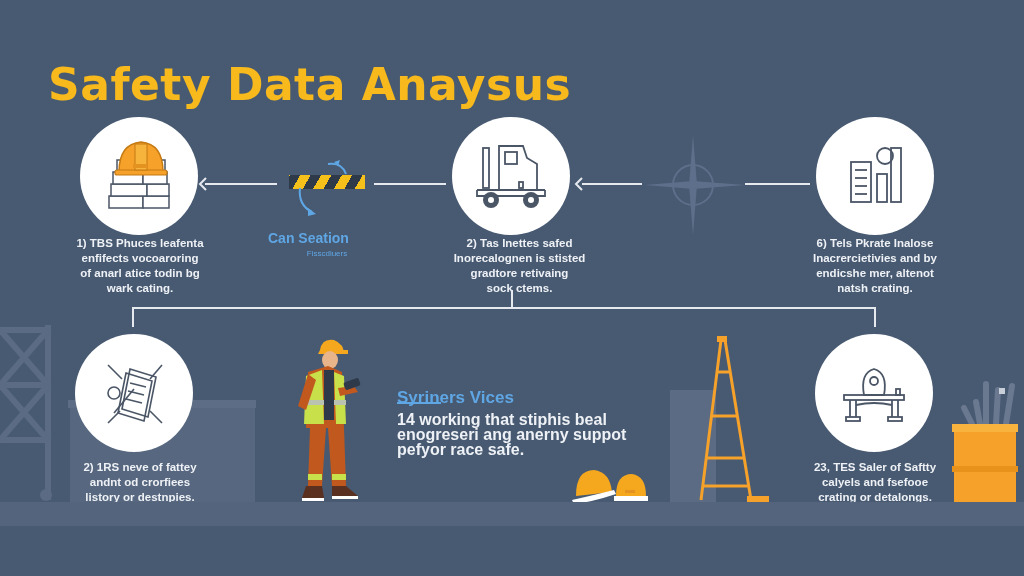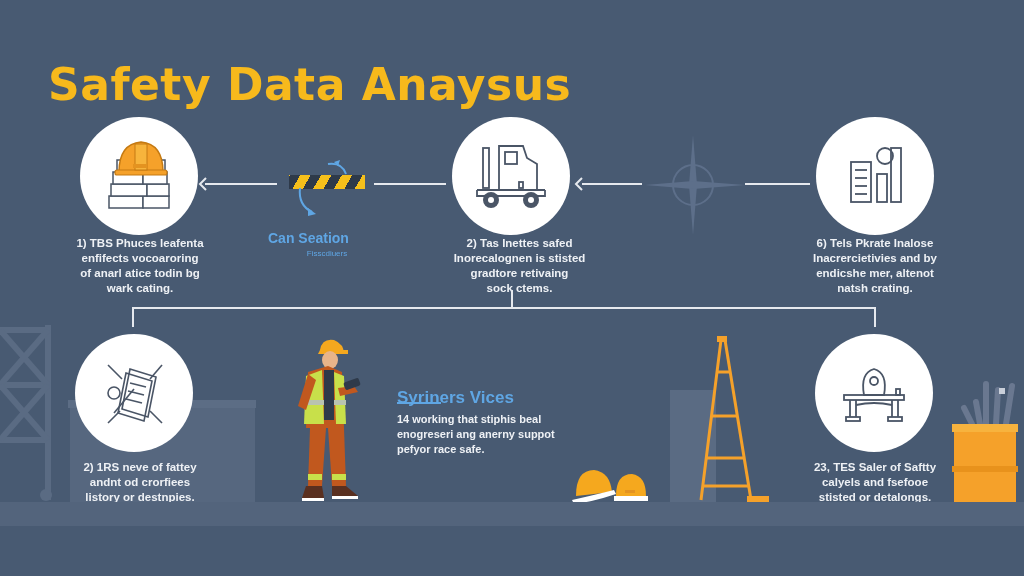--- a/index.html
+++ b/index.html
@@ -42,21 +42,21 @@
   .hazard {
     left: 289px; top: 175px; width: 76px; height: 14px;
     background: repeating-linear-gradient(-60deg, #f6c01b 0 9px, #2e3a4a 9px 18px);
   }
   .side-title {
     left: 397px; top: 376px;
     font-size: 17px; font-weight: bold; color: #5fa6e4; margin-top: 12px;
   }
   .side-underline { left: 397px; top: 402px; width: 44px; height: 2px; background: #5fa6e4; }
   .side-text {
-    left: 397px; top: 412px; font-size: 11px; line-height: 15px; font-weight: bold; color: #eef1f5;
+    left: 397px; top: 412px; font-size: 16px; line-height: 15px; font-weight: bold; color: #eef1f5;
   }
   .cs-title { left: 268px; top: 230px; width: 118px; text-align:left; font-size: 14px; color: #5fa6e4; font-weight: bold; }
   .cs-sub { left: 268px; top: 249px; width: 118px; text-align:center; font-size: 8px; color: #5fa6e4; }
 </style>
 </head>
 <body>
 
 <svg class="abs" style="left:0;top:325px" width="60" height="180" viewBox="0 0 60 180">
   <g stroke="#5a6b83" stroke-width="6" fill="none">
     <line x1="48" y1="0" x2="48" y2="175"></line>
@@ -214,21 +214,21 @@
 </div>
 
 <div class="desc" style="left:40px;top:460px;width:200px;">
   <div>2) 1RS neve of fattey</div>
   <div>andnt od crorfiees</div>
   <div>listory or destnpies.</div>
 </div>
 <div class="desc" style="left:775px;top:460px;width:200px;">
   <div>23, TES Saler of Saftty</div>
   <div>calyels and fsefooe</div>
-  <div>stisted or detalongs.</div>
+  <div>crating or detalongs.</div>
 </div>
 
 <svg class="abs" style="left:288px;top:336px" width="80" height="168" viewBox="0 0 80 168">
   <path d="M32 14 Q34 2 46 4 Q56 8 56 18 L30 18 Z" fill="#f5a81e"></path>
   <rect x="52" y="14" width="8" height="4" fill="#f5a81e"></rect>
   <ellipse cx="42" cy="24" rx="8" ry="9" fill="#e8b48a"></ellipse>
   <path d="M20 36 L40 30 L54 36 L56 92 L18 92 Z" fill="#c1581e"></path>
   <path d="M18 40 L34 34 L36 88 L16 88 Z" fill="#c8e04a"></path>
   <path d="M46 36 L56 40 L58 88 L48 88 Z" fill="#c8e04a"></path>
   <rect x="16" y="64" width="42" height="5" fill="#b9c3b0"></rect>

